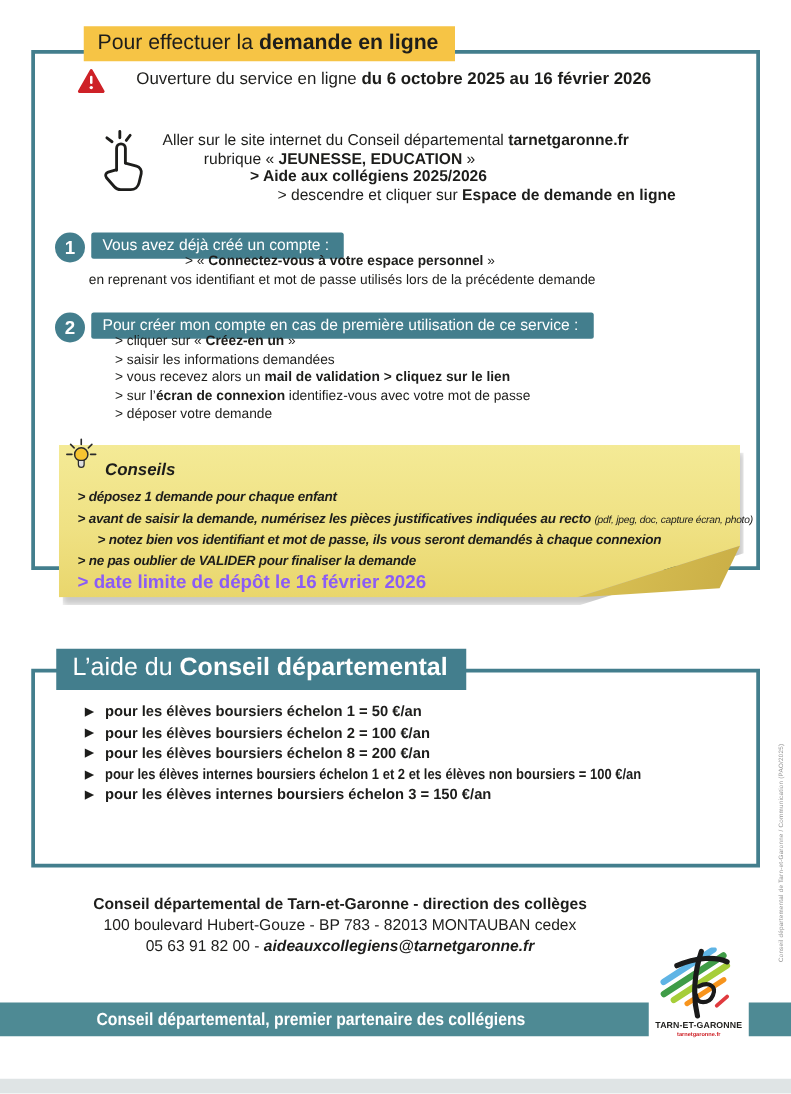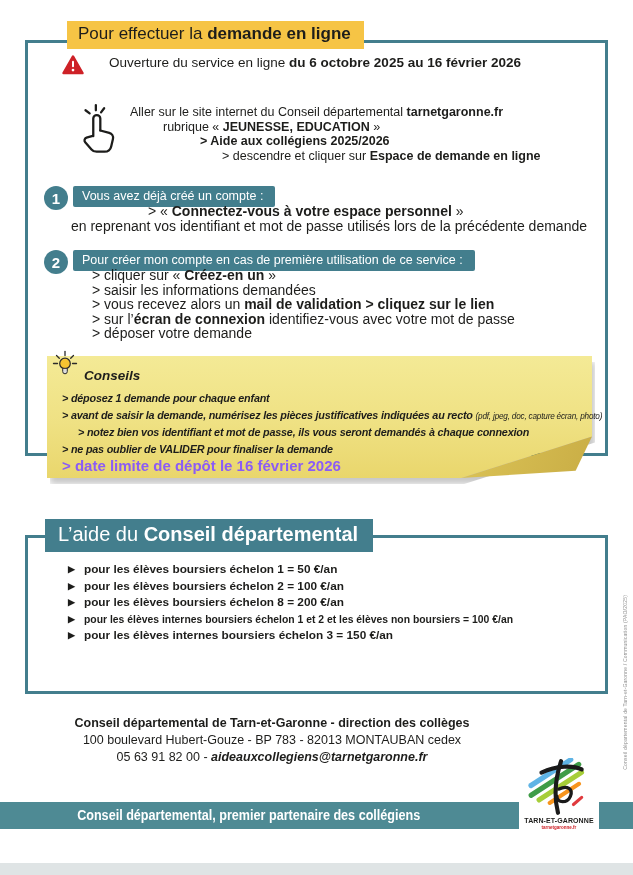--- a/index.html
+++ b/index.html
@@ -32,21 +32,21 @@
   .step-head { position:absolute; left:44px; display:flex; align-items:flex-start; gap:5px; z-index:2; }
   .badge {
     width:24px; height:24px; border-radius:50%; background:#437e8d; color:#fff;
     font-weight:bold; font-size:15px; display:flex; align-items:center; justify-content:center;
     flex:0 0 auto;
   }
   .step-bar {
     background:#437e8d; color:#fff; font-weight:normal; font-size:12.5px;
     padding:3px 12px 4px 9px; border-radius:2px; margin-top:0px; white-space:nowrap;
   }
-  .step-line { position:absolute; font-size:14px; white-space:nowrap; z-index:2; }
+  .step-line { position:absolute; font-size:11px; white-space:nowrap; z-index:2; }
 
   .sticky {
     position:absolute; left:47px; top:356px; width:545px; height:122px; z-index:2;
     background:linear-gradient(180deg,#f4ea96 0%,#efe183 55%,#e9d66c 100%);
     clip-path:polygon(0 0, 100% 0, 100% 66%, 76% 100%, 0 100%);
   }
   .sticky-shadow {
     position:absolute; left:50px; top:362px; width:545px; height:122px; z-index:1;
     background:rgba(0,0,0,0.22); filter:blur(3px);
     clip-path:polygon(0 0, 100% 0, 100% 66%, 76% 100%, 0 100%);

